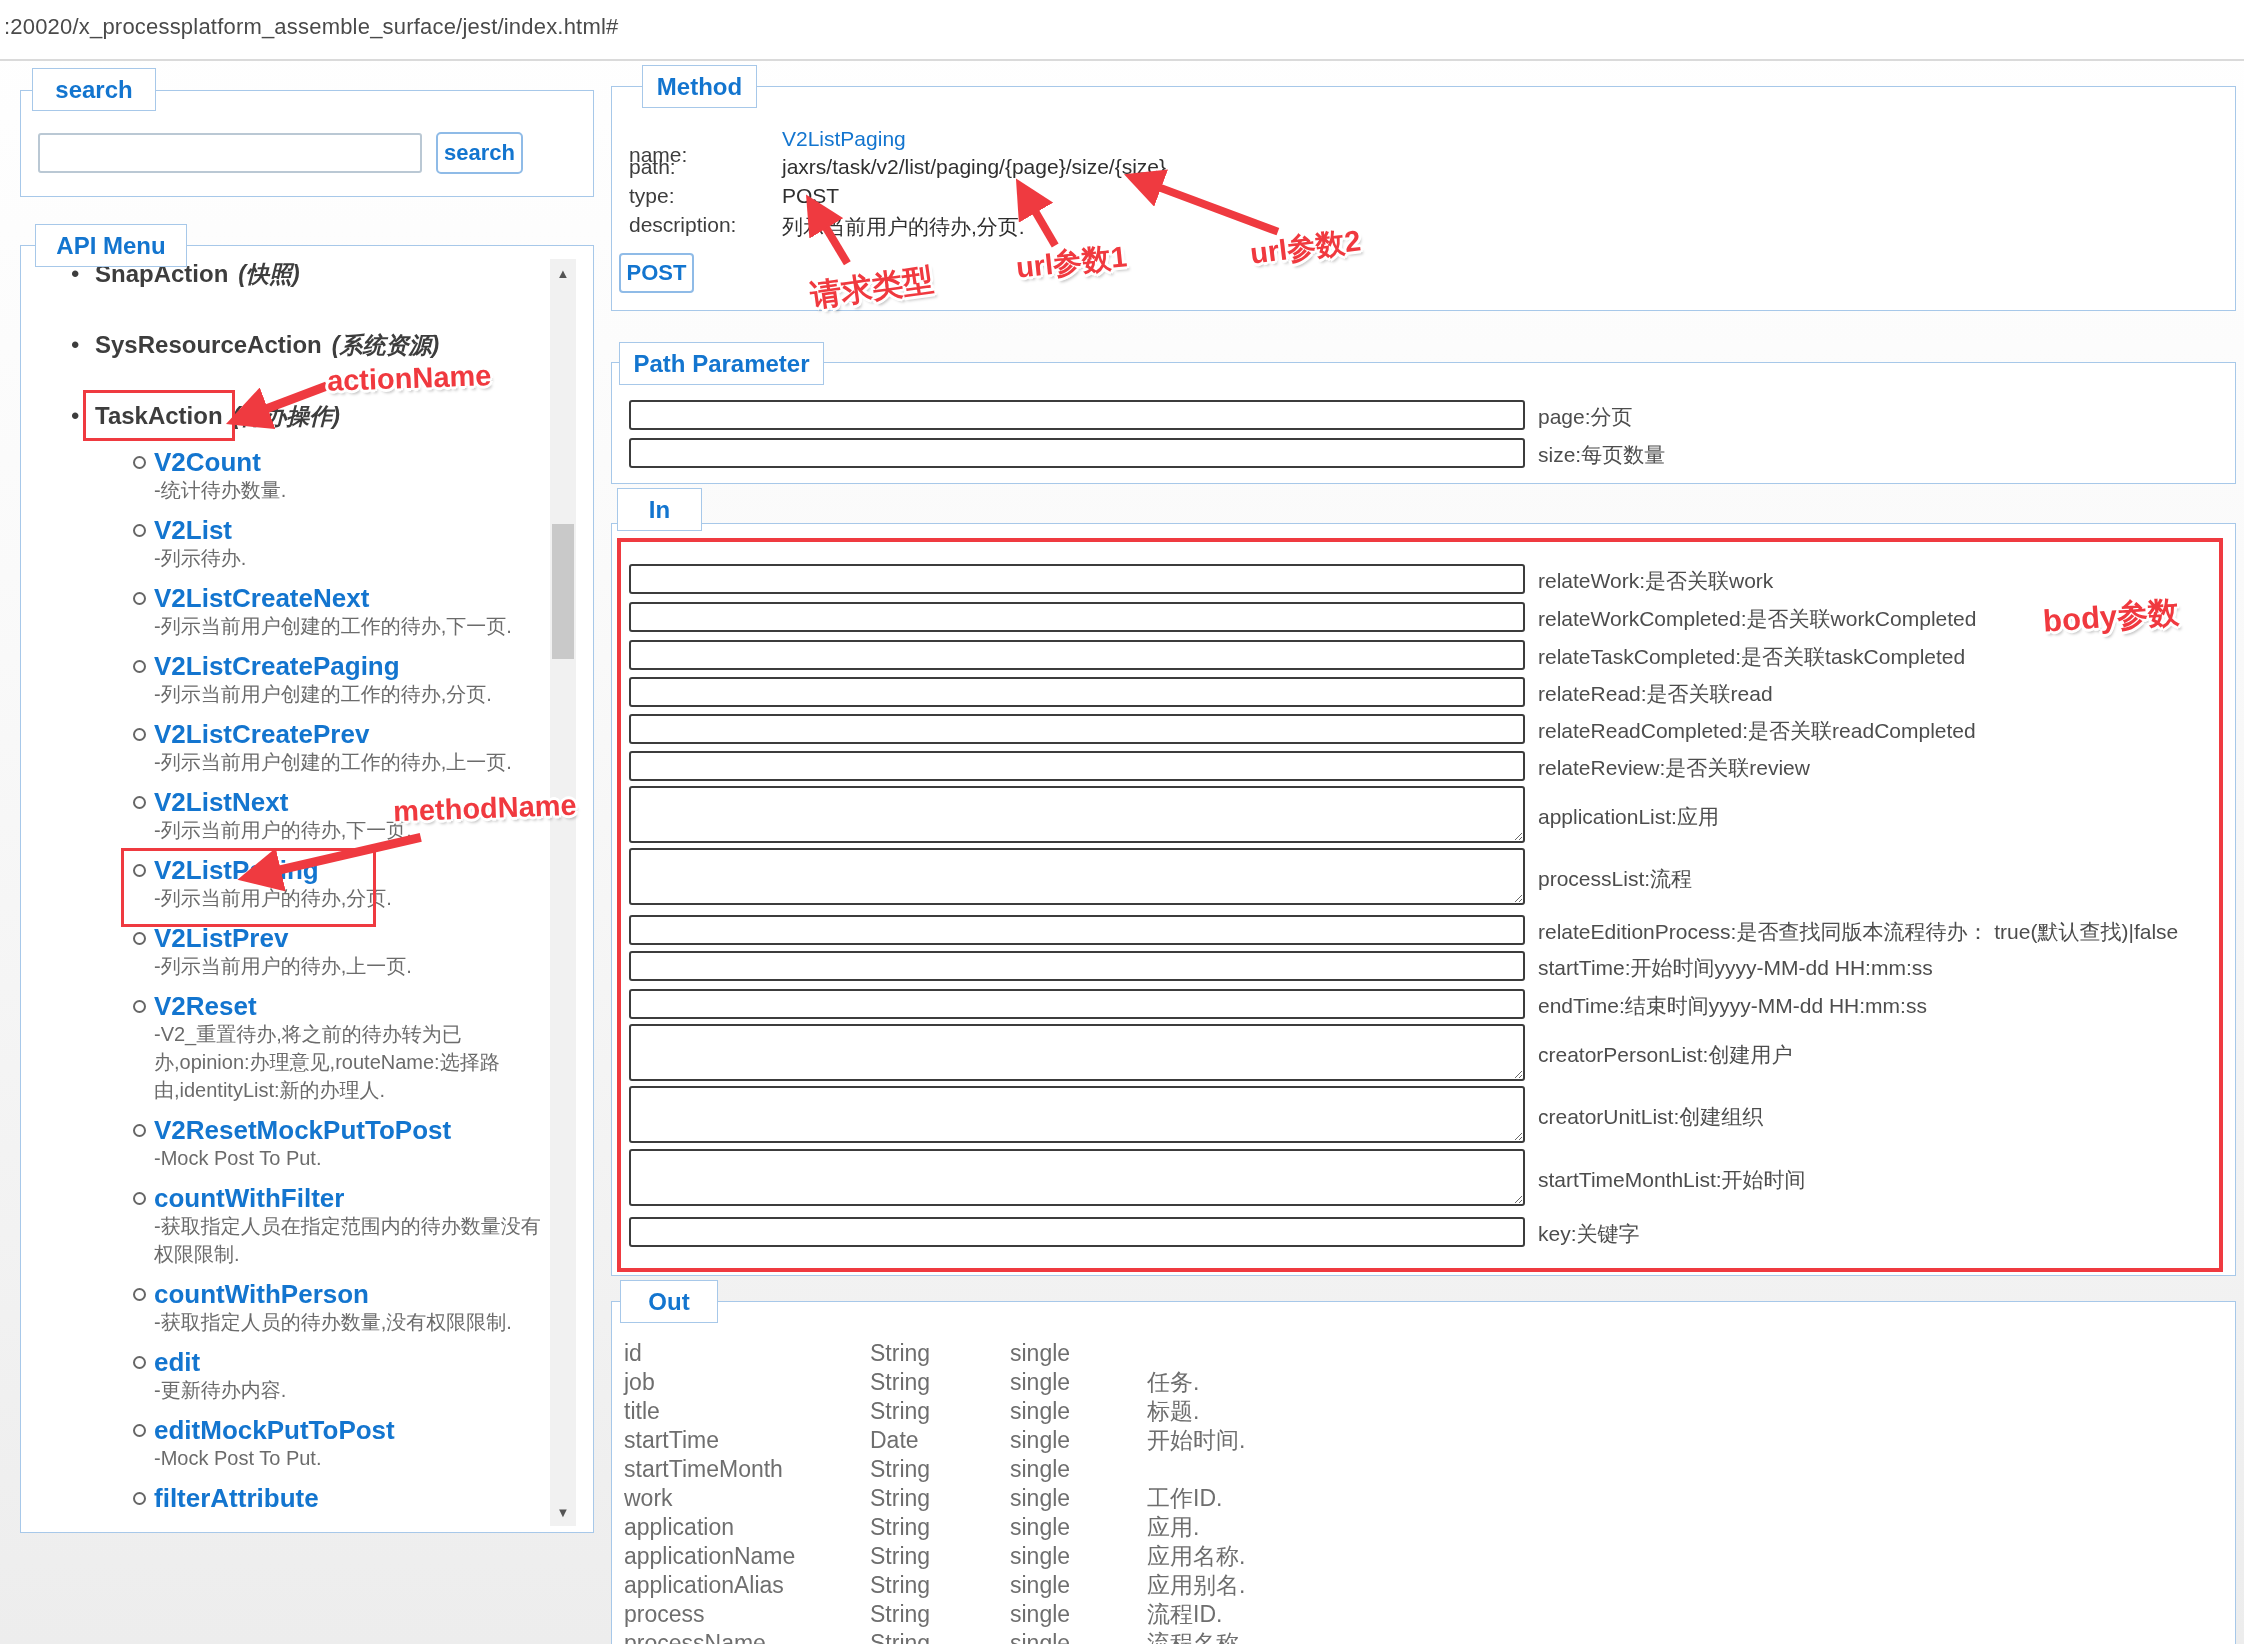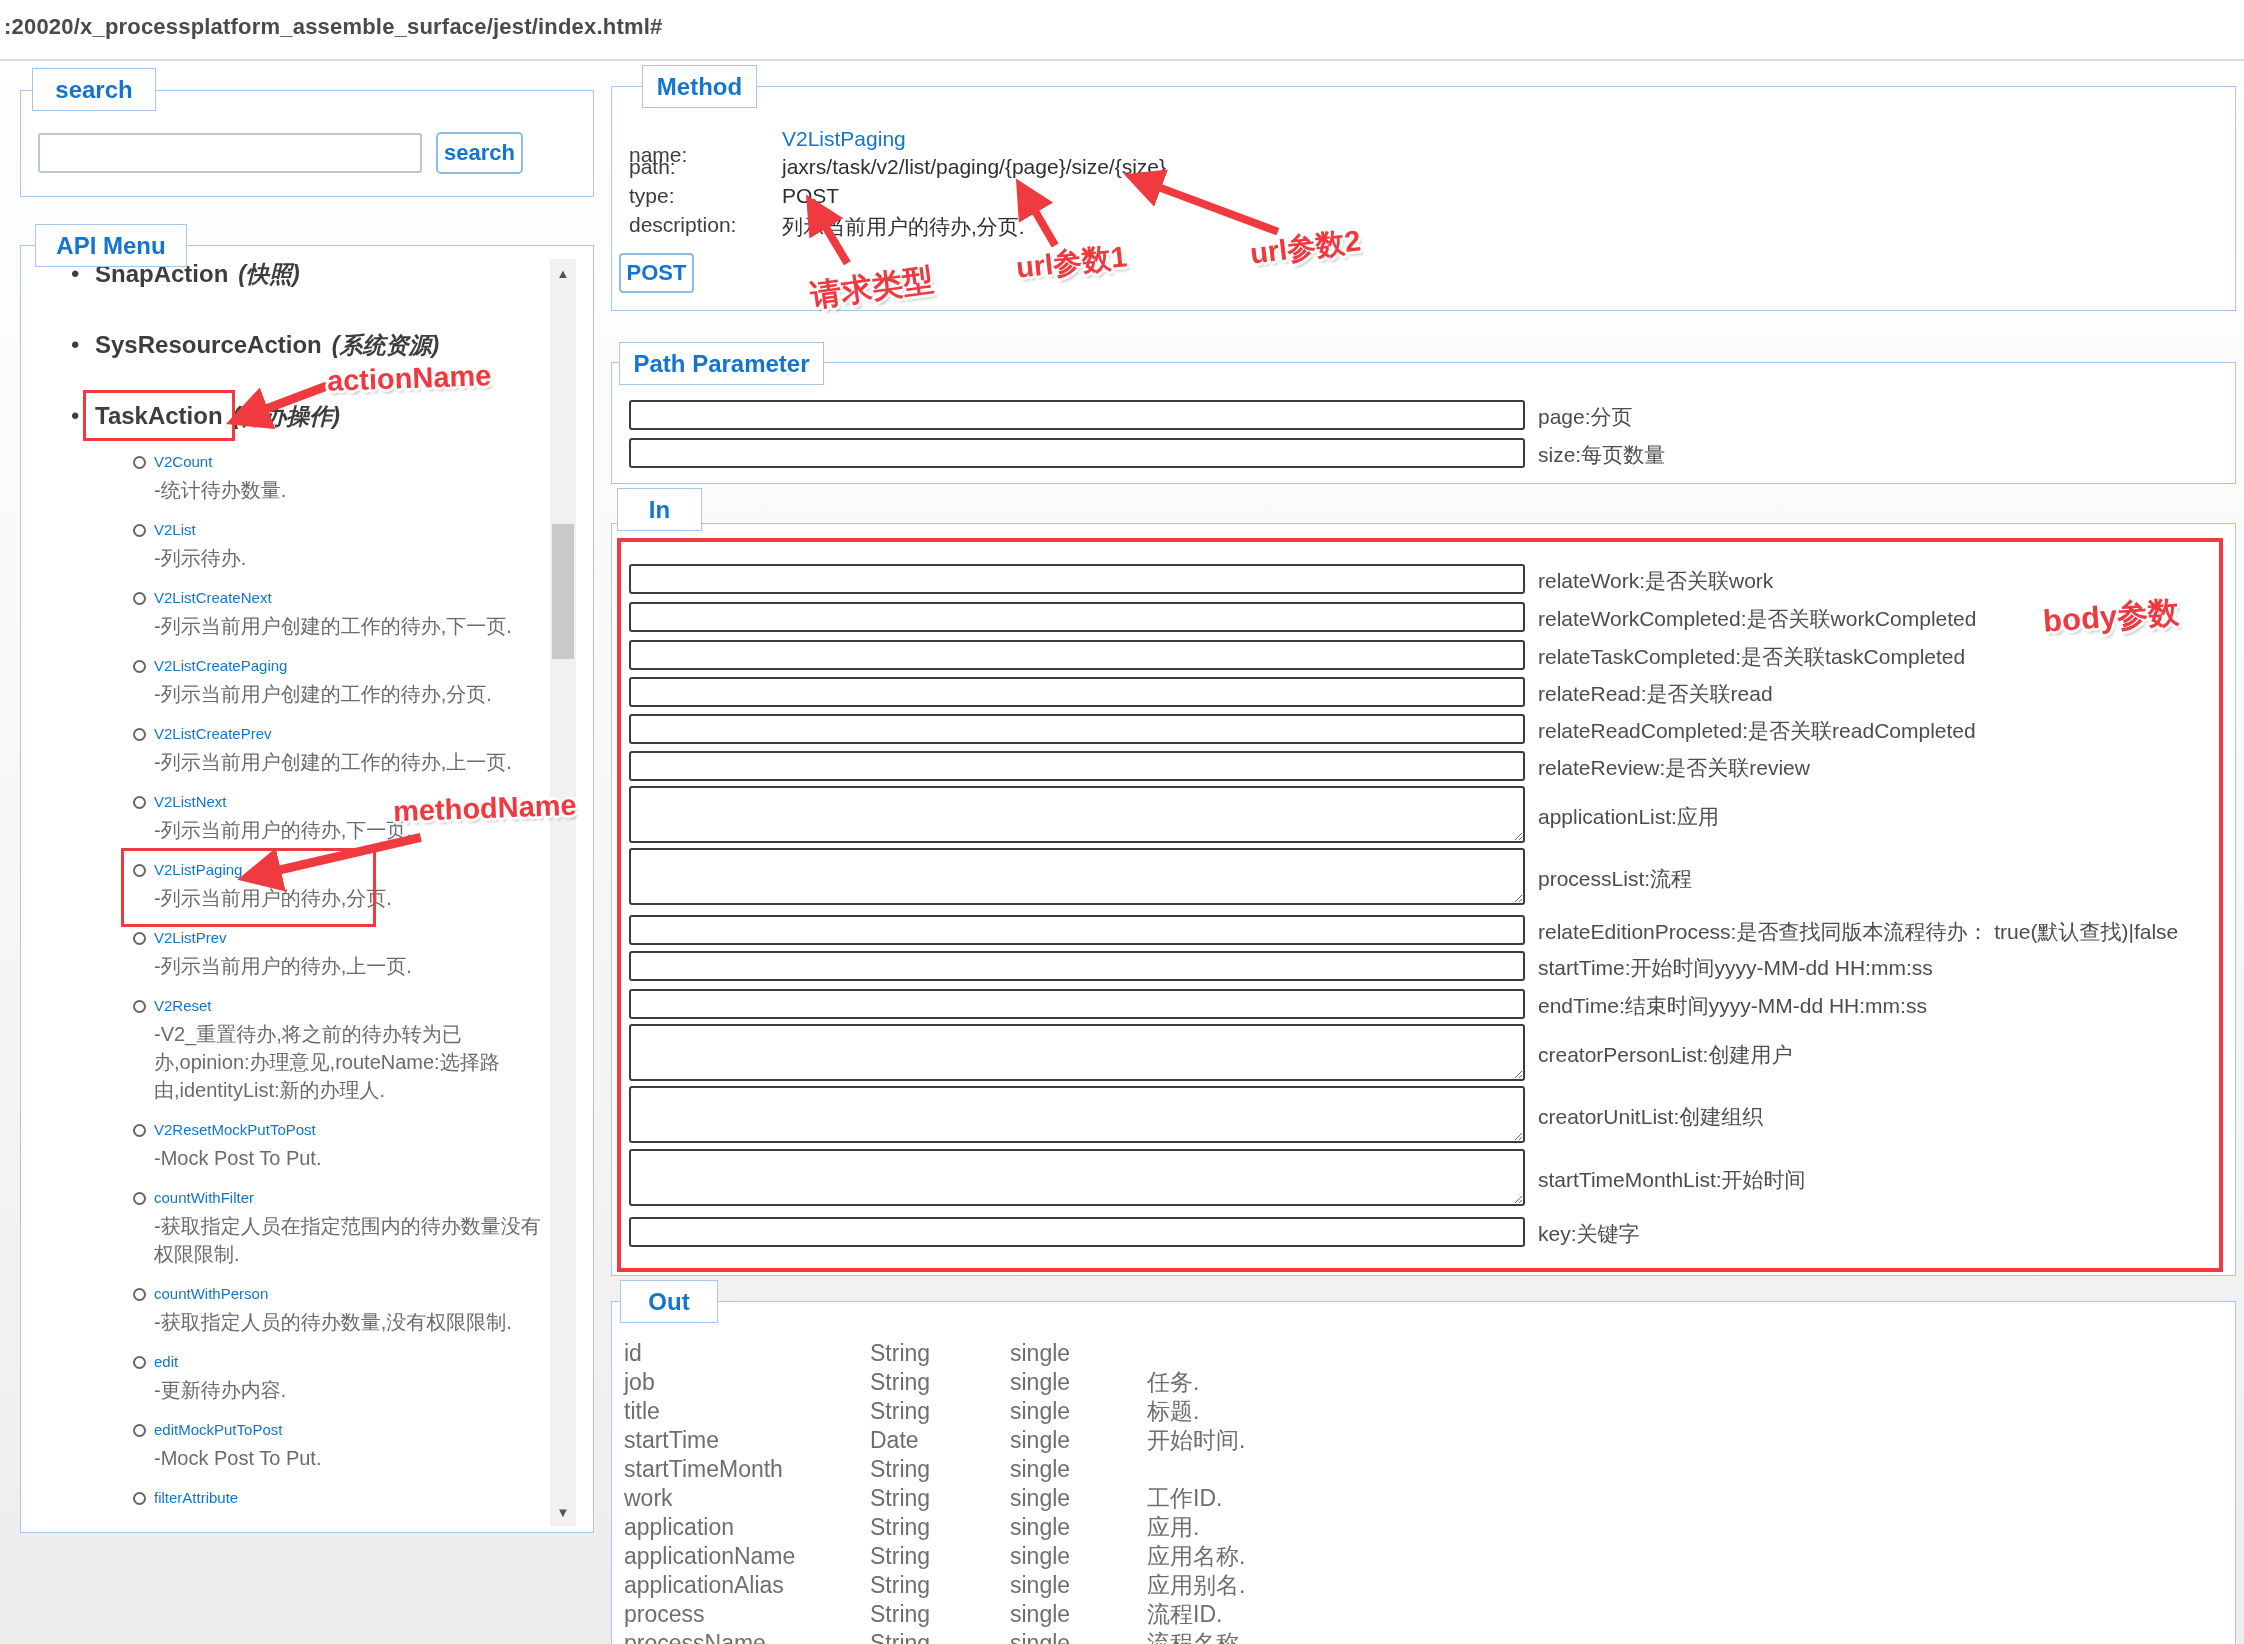--- a/index.html
+++ b/index.html
@@ -3,40 +3,40 @@
 <meta charset="utf-8">
 <style>
   html,body{margin:0;padding:0;background:#fff;}
   #canvas{
     position:relative;width:2244px;height:1644px;overflow:hidden;
     font-family:"Liberation Sans","DejaVu Sans",sans-serif;
     background:linear-gradient(180deg,#ffffff 0%,#fafafa 35%,#ededed 100%);
   }
   
   #topbar{position:absolute;left:0;top:0;width:2244px;height:59px;background:#fff;border-bottom:2px solid #dadada;}
-  #urlbar{position:absolute;left:4px;top:14px;font-size:22px;color:#4a4a4a;letter-spacing:0.2px;font-weight:bold;}
+  #urlbar{position:absolute;left:4px;top:14px;font-size:22px;color:#4a4a4a;letter-spacing:0.2px;}
   
   .panel{position:absolute;background:#fff;border:1.5px solid #a7c8e9;}
   .legend{position:absolute;background:#fff;border:1.5px solid #a7c8e9;color:#1375cf;font-weight:bold;
           font-size:24px;display:flex;align-items:center;justify-content:center;z-index:5;}
   
   .txt-input{position:absolute;background:#fff;border:2px solid #bac8d4;border-radius:3px;font-size:20px;padding:0 8px;box-sizing:border-box;}
   .btn{position:absolute;background:#fff;border:2px solid #8fbbe7;border-radius:5px;color:#1375cf;font-weight:bold;
        font-size:22px;display:flex;align-items:center;justify-content:center;cursor:pointer;box-sizing:border-box;}
   
   #menu-list{position:absolute;left:59px;top:259px;width:487px;height:1257px;overflow:hidden;z-index:2;}
   .mgroup{position:relative;padding-left:36px;margin-bottom:40px;}
   .gbullet{position:absolute;left:12px;top:1px;color:#3d3d3d;font-size:24px;}
   .gname{font-size:24px;font-weight:bold;color:#3d3d3d;}
   .gnote{font-size:23px;font-weight:bold;font-style:italic;color:#3d3d3d;margin-left:10px;}
   .hl-frame{outline:3px solid #ef3a40;outline-offset:9px;}
   .methods{margin-top:16px;}
   .mitem{position:relative;padding-left:59px;margin-bottom:12px;}
   .circ{position:absolute;left:38px;top:8px;width:9px;height:9px;border:2px solid #666;border-radius:50%;}
-  .mlink{font-size:15px;font-weight:normal;color:#1375cf;line-height:28px;text-decoration:none;display:inline-block;cursor:pointer;text-align:right;}
+  .mlink{font-size:26px;font-weight:bold;color:#1375cf;line-height:28px;text-decoration:none;display:inline-block;cursor:pointer;text-align:right;}
   .mdesc{font-size:20px;color:#6b6b6b;line-height:28px;}
   .red-frame{position:absolute;left:26px;top:-8px;width:249px;height:73px;border:3px solid #ef3a40;z-index:20;pointer-events:none;}
   
   #menu-scrollbar{position:absolute;left:550px;top:259px;width:26px;height:1267px;background:#f1f1f1;z-index:3;}
   .sb-arrow{position:absolute;left:0;width:26px;height:28px;background:#f1f1f1;color:#545454;font-size:13px;
             display:flex;align-items:center;justify-content:center;cursor:pointer;}
   #sb-thumb{position:absolute;left:2px;top:265px;width:22px;height:135px;background:#c9c9c9;cursor:pointer;}
   
   .mrow-label{position:absolute;font-size:21px;color:#3d3d3d;}
   .mrow-value{position:absolute;font-size:21px;color:#2f2f2f;}

